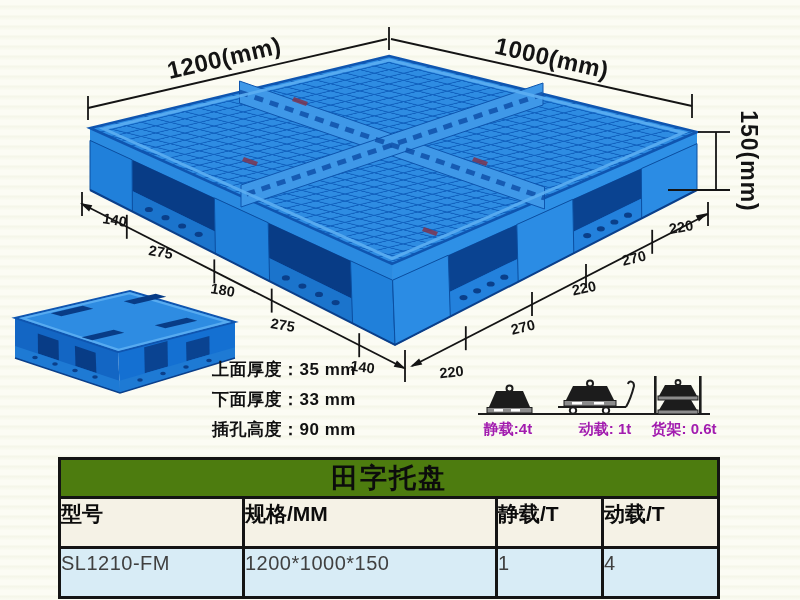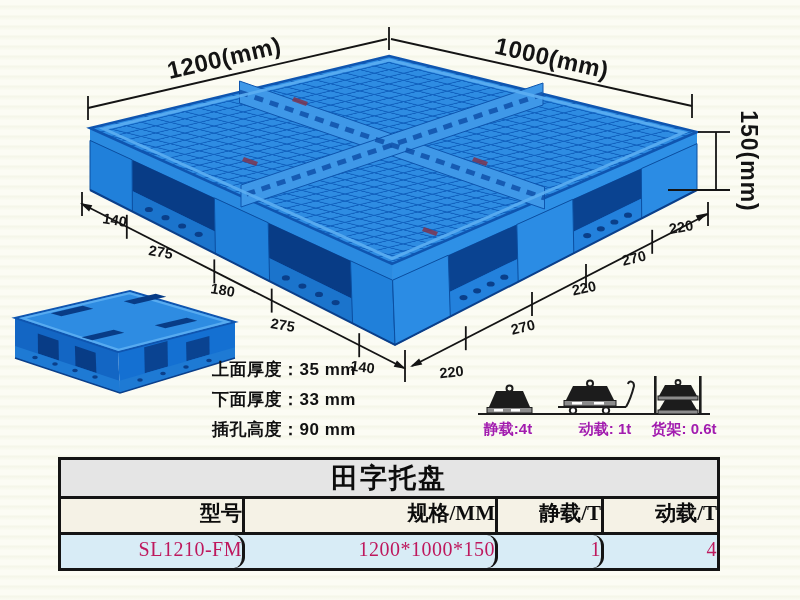--- a/index.html
+++ b/index.html
@@ -21,34 +21,34 @@
   .spec-line .val{}
   .load-label{
     position:absolute;top:420px;transform:translateX(-50%);
     font-size:15px;font-weight:700;color:#a21caf;white-space:nowrap;
   }
   .spec-table{
     position:absolute;left:58px;top:457px;width:662px;
     border:3px solid #141414;box-sizing:border-box;background:#fff;
   }
   .t-title{
-    height:36px;line-height:36px;text-align:center;background:#e5e5e5;
+    height:36px;line-height:36px;text-align:center;background:#4d7c0f;
     font-size:27px;font-weight:700;color:#0c0c0c;
     border-bottom:3px solid #141414;letter-spacing:2px;
   }
   .t-row{display:grid;grid-template-columns:184px 253px 106px 1fr;}
   .t-row > div{
-    height:33px;line-height:29px;text-align:right;
-    border-right:3px solid #141414;overflow:hidden;white-space:nowrap;font-family:Liberation Serif, serif;
+    height:47px;line-height:29px;text-align:left;
+    border-right:3px solid #141414;overflow:hidden;white-space:nowrap;
   }
   .t-row > div:last-child{border-right:none;}
   .t-head{border-bottom:3px solid #141414;background:#f5f2e6;}
   .t-head > div{font-size:21px;font-weight:700;color:#0c0c0c;}
   .t-data{background:#d8ecf6;}
-  .t-data > div{font-size:20px;font-weight:500;color:#be185d;letter-spacing:.5px;border-radius:11px;}
+  .t-data > div{font-size:20px;font-weight:500;color:#404040;letter-spacing:.5px;}
 </style>
 </head>
 <body>
 
 <svg id="scene" width="800" height="600" viewBox="0 0 800 600">
   <defs>
     <pattern id="deckgrid" width="15" height="15" patternUnits="userSpaceOnUse" patternTransform="matrix(0.971 0.240 -0.972 0.234 389 56)">
       <rect width="15" height="15" fill="#2e8ce2"></rect>
       <path d="M14 0 V15 M0 14 H15" stroke="#1263c0" stroke-width="2.4" fill="none"></path>
     </pattern>

